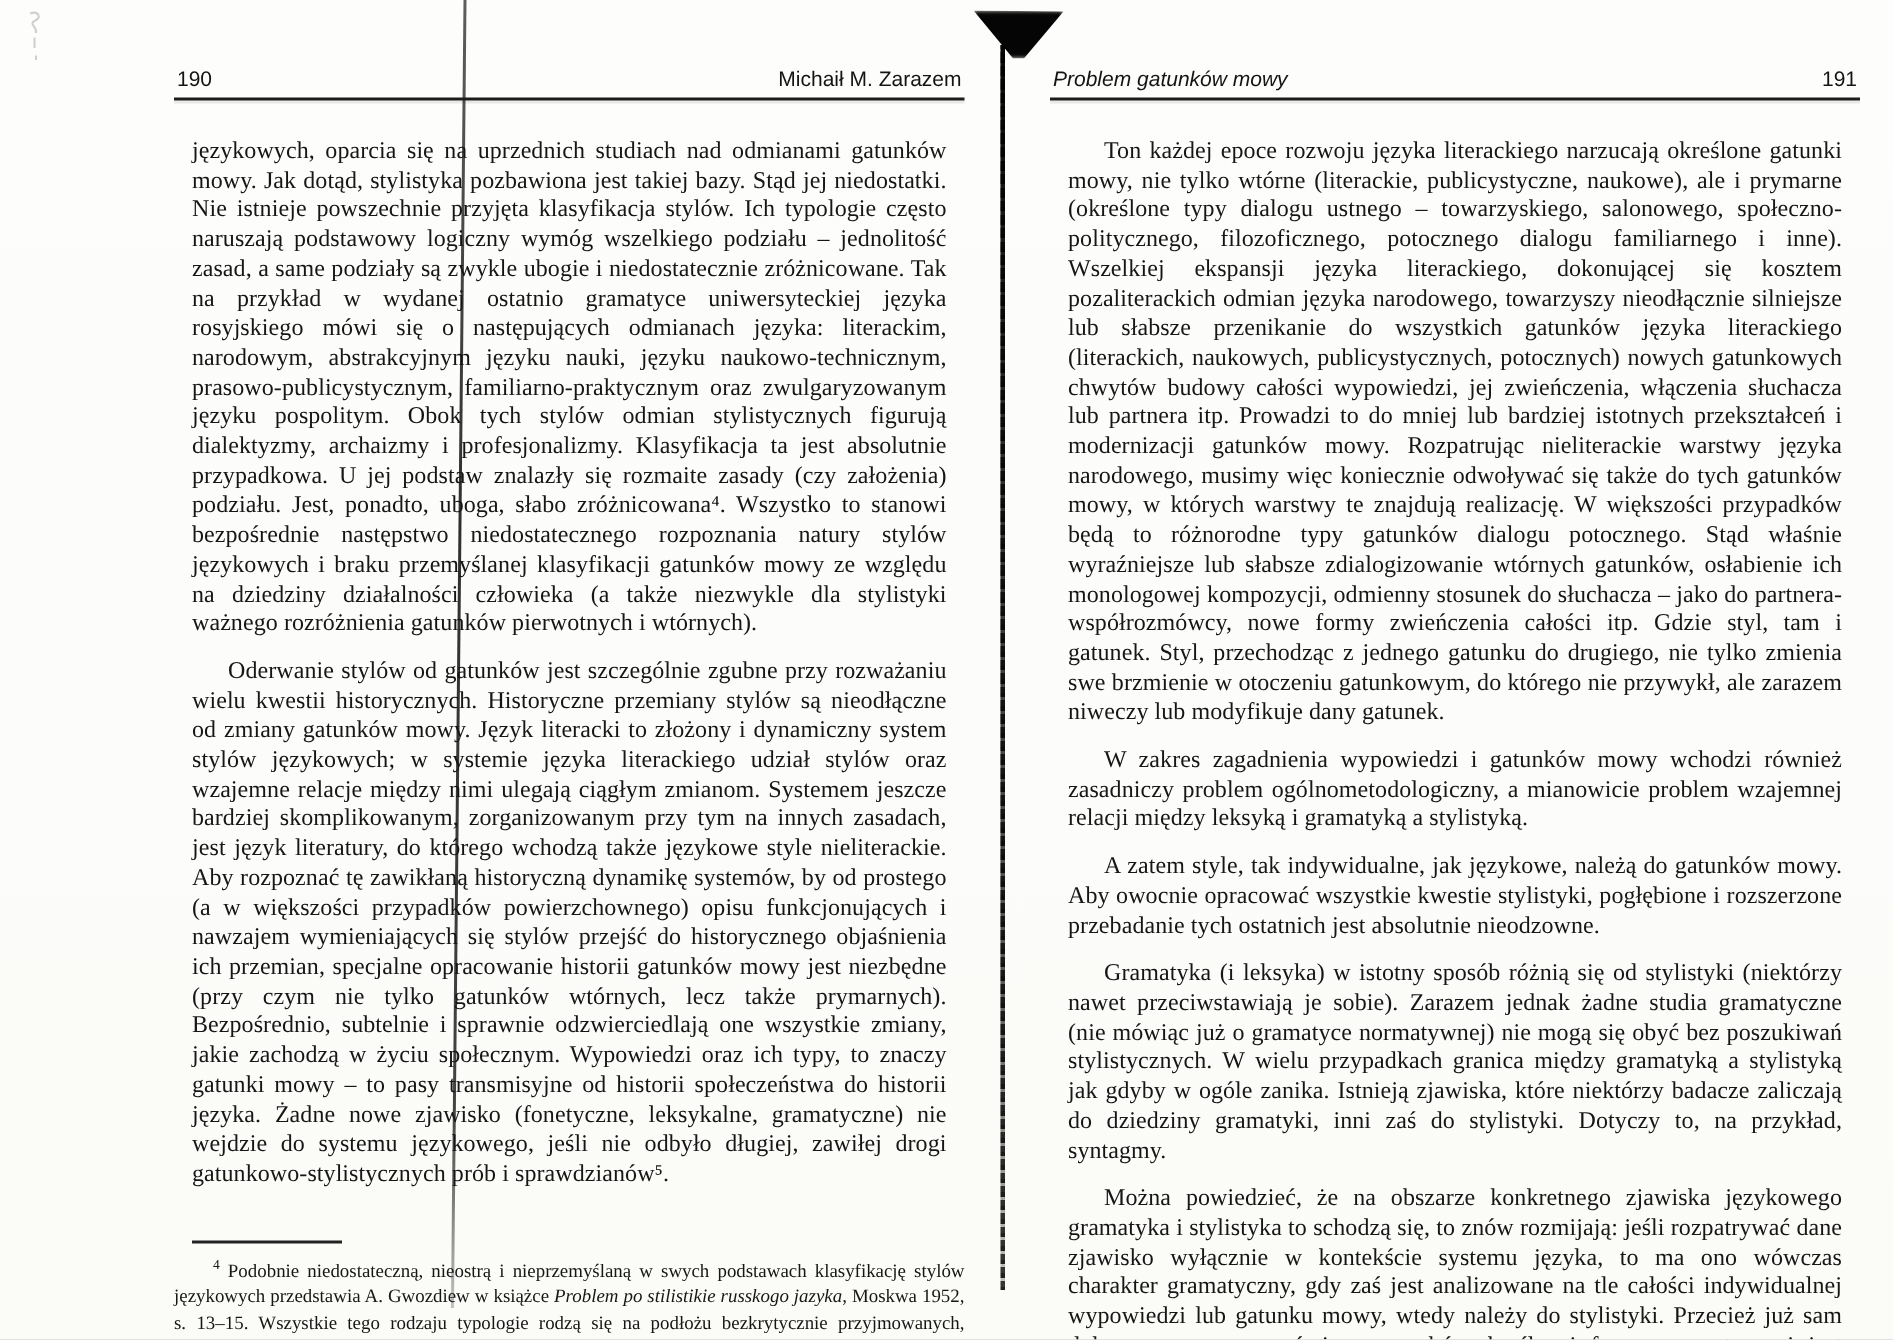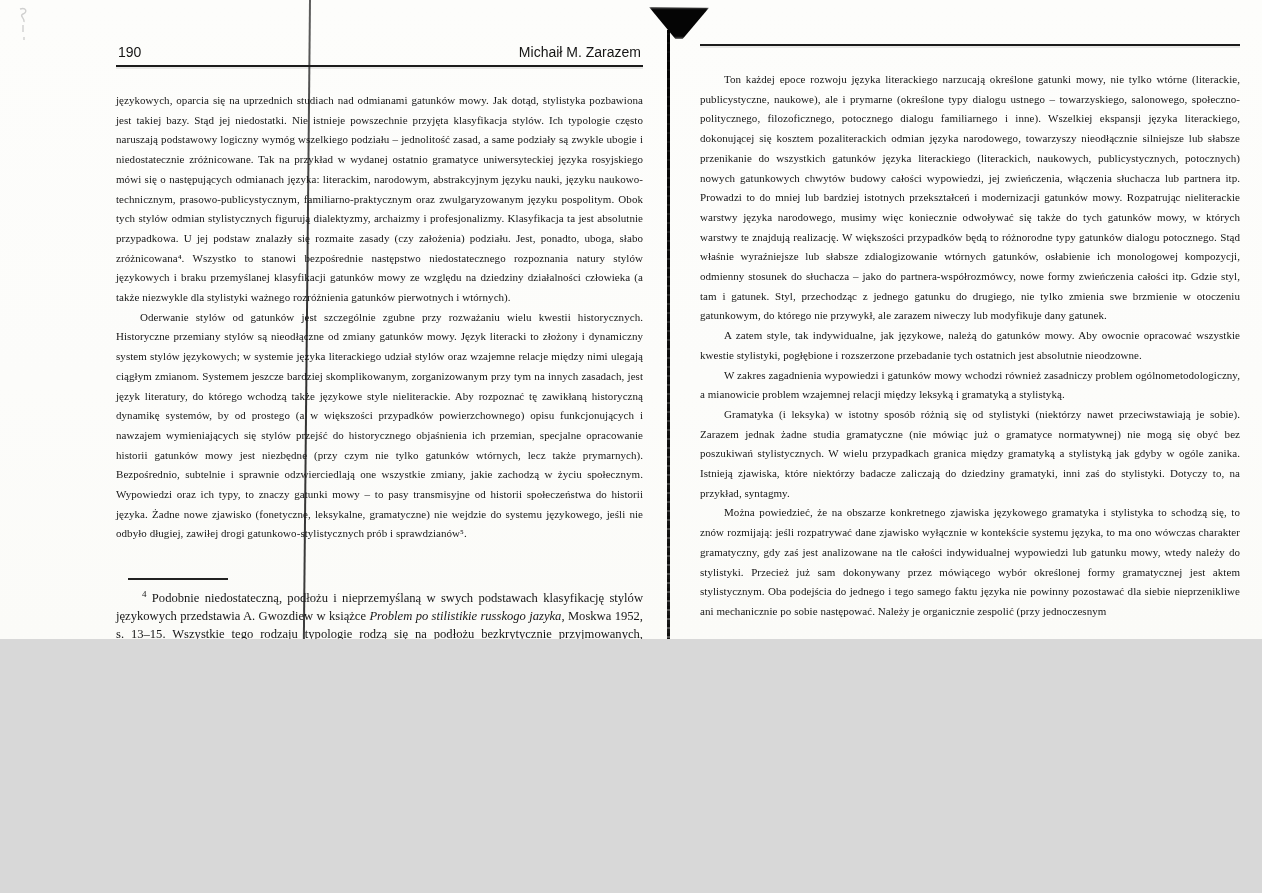--- a/index.html
+++ b/index.html
@@ -1,41 +1,41 @@
 <!DOCTYPE html>
 <html><head>
 <meta charset="utf-8">
 <style>
   html,body{margin:0;padding:0;background:#d8d8d8;}
   .scan{
     position:relative;
-    width:1262px;height:639px;
+    width:1262px;height:893px;
     background:linear-gradient(180deg,#fdfdfb 0%,#fcfcfa 60%,#fbfbf8 100%);
     overflow:hidden;
     font-family:"Liberation Serif","DejaVu Serif",serif;
     color:#161616;
     text-decoration:underline;
   }
   
   .page{position:absolute;top:44px;}
   .page-left{left:116px;width:527px;}
   .page-right{left:700px;width:540px;}
   .running-header{
     display:flex;justify-content:space-between;align-items:flex-end;
     font-family:"Liberation Sans","DejaVu Sans",sans-serif;
     font-size:14px;line-height:16px;color:#141414;
     padding:0 2px 5px 2px;
   }
   .running-header .head-title-italic{font-style:italic;}
   .header-rule{height:2px;background:#1c1c1c;box-shadow:0 2px 0 rgba(0,0,0,0.08);}
   .body-text{margin-top:24px;}
   .body-text p{
-    margin:0;
+    margin:12px;
     text-align:justify;
-    font-size:11px;
+    font-size:16px;
     line-height:19.7px;
     letter-spacing:0.05px;
   }
   .body-text p.indent{text-indent:24px;}
   
   .footnote-rule{margin-top:34px;width:100px;height:2px;background:#222;margin-left:12px;}
   .footnotes{margin-top:10px;}
   .footnotes p{
     margin:0;text-align:justify;
     font-size:12.6px;line-height:17.8px;
@@ -81,29 +81,33 @@
     </div>
     <div class="header-rule"></div>
 
     <div class="body-text">
       <p>językowych, oparcia się na uprzednich studiach nad odmianami gatunków mowy. Jak dotąd, stylistyka pozbawiona jest takiej bazy. Stąd jej niedostatki. Nie istnieje powszechnie przyjęta klasyfikacja stylów. Ich typologie często naruszają podstawowy logiczny wymóg wszelkiego podziału – jednolitość zasad, a same podziały są zwykle ubogie i niedostatecznie zróżnicowane. Tak na przykład w wydanej ostatnio gramatyce uniwersyteckiej języka rosyjskiego mówi się o następujących odmianach języka: literackim, narodowym, abstrakcyjnym języku nauki, języku naukowo-technicznym, prasowo-publicystycznym, familiarno-praktycznym oraz zwulgaryzowanym języku pospolitym. Obok tych stylów odmian stylistycznych figurują dialektyzmy, archaizmy i profesjonalizmy. Klasyfikacja ta jest absolutnie przypadkowa. U jej podstaw znalazły się rozmaite zasady (czy założenia) podziału. Jest, ponadto, uboga, słabo zróżnicowana⁴. Wszystko to stanowi bezpośrednie następstwo niedostatecznego rozpoznania natury stylów językowych i braku przemyślanej klasyfikacji gatunków mowy ze względu na dziedziny działalności człowieka (a także niezwykle dla stylistyki ważnego rozróżnienia gatunków pierwotnych i wtórnych).</p>
       <p class="indent">Oderwanie stylów od gatunków jest szczególnie zgubne przy rozważaniu wielu kwestii historycznych. Historyczne przemiany stylów są nieodłączne od zmiany gatunków mowy. Język literacki to złożony i dynamiczny system stylów językowych; w systemie języka literackiego udział stylów oraz wzajemne relacje między nimi ulegają ciągłym zmianom. Systemem jeszcze bardziej skomplikowanym, zorganizowanym przy tym na innych zasadach, jest język literatury, do którego wchodzą także językowe style nieliterackie. Aby rozpoznać tę zawikłaną historyczną dynamikę systemów, by od prostego (a w większości przypadków powierzchownego) opisu funkcjonujących i nawzajem wymieniających się stylów przejść do historycznego objaśnienia ich przemian, specjalne opracowanie historii gatunków mowy jest niezbędne (przy czym nie tylko gatunków wtórnych, lecz także prymarnych). Bezpośrednio, subtelnie i sprawnie odzwierciedlają one wszystkie zmiany, jakie zachodzą w życiu społecznym. Wypowiedzi oraz ich typy, to znaczy gatunki mowy – to pasy transmisyjne od historii społeczeństwa do historii języka. Żadne nowe zjawisko (fonetyczne, leksykalne, gramatyczne) nie wejdzie do systemu językowego, jeśli nie odbyło długiej, zawiłej drogi gatunkowo-stylistycznych prób i sprawdzianów⁵.</p>
     </div>
 
     <div class="footnote-rule"></div>
     <div class="footnotes">
-      <p><sup>4</sup><span> Podobnie niedostateczną, podłożu i nieprzemyślaną w swych podstawach klasyfikację stylów językowych przedstawia A. Gwozdiew w książce </span><i>Problem po stilistikie russkogo jazyka</i><span>, Moskwa 1952, s. 13–15. Wszystkie tego rodzaju typologie rodzą się na podłożu bezkrytycznie przyjmowanych, tradycyjnych przekonań o stylach języka.</span></p>
+      <p><sup>4</sup><span> Podobnie niedostateczną, nieostrą i nieprzemyślaną w swych podstawach klasyfikację stylów językowych przedstawia A. Gwozdiew w książce </span><i>Problem po stilistikie russkogo jazyka</i><span>, Moskwa 1952, s. 13–15. Wszystkie tego rodzaju typologie rodzą się na podłożu bezkrytycznie przyjmowanych, tradycyjnych przekonań o stylach języka.</span></p>
     </div>
   </div>
 
   <div class="page page-right">
+    <div class="running-header">
+      <span class="head-title-italic">Problem gatunków mowy</span>
+      <span>191</span>
+    </div>
     <div class="header-rule"></div>
 
     <div class="body-text">
       <p class="indent">Ton każdej epoce rozwoju języka literackiego narzucają określone gatunki mowy, nie tylko wtórne (literackie, publicystyczne, naukowe), ale i prymarne (określone typy dialogu ustnego – towarzyskiego, salonowego, społeczno-politycznego, filozoficznego, potocznego dialogu familiarnego i inne). Wszelkiej ekspansji języka literackiego, dokonującej się kosztem pozaliterackich odmian języka narodowego, towarzyszy nieodłącznie silniejsze lub słabsze przenikanie do wszystkich gatunków języka literackiego (literackich, naukowych, publicystycznych, potocznych) nowych gatunkowych chwytów budowy całości wypowiedzi, jej zwieńczenia, włączenia słuchacza lub partnera itp. Prowadzi to do mniej lub bardziej istotnych przekształceń i modernizacji gatunków mowy. Rozpatrując nieliterackie warstwy języka narodowego, musimy więc koniecznie odwoływać się także do tych gatunków mowy, w których warstwy te znajdują realizację. W większości przypadków będą to różnorodne typy gatunków dialogu potocznego. Stąd właśnie wyraźniejsze lub słabsze zdialogizowanie wtórnych gatunków, osłabienie ich monologowej kompozycji, odmienny stosunek do słuchacza – jako do partnera-współrozmówcy, nowe formy zwieńczenia całości itp. Gdzie styl, tam i gatunek. Styl, przechodząc z jednego gatunku do drugiego, nie tylko zmienia swe brzmienie w otoczeniu gatunkowym, do którego nie przywykł, ale zarazem niweczy lub modyfikuje dany gatunek.</p>
+      <p class="indent">W zakres zagadnienia wypowiedzi i gatunków mowy wchodzi również zasadniczy problem ogólnometodologiczny, a mianowicie problem wzajemnej relacji między leksyką i gramatyką a stylistyką.</p>
       <p class="indent">A zatem style, tak indywidualne, jak językowe, należą do gatunków mowy. Aby owocnie opracować wszystkie kwestie stylistyki, pogłębione i rozszerzone przebadanie tych ostatnich jest absolutnie nieodzowne.</p>
-      <p class="indent">W zakres zagadnienia wypowiedzi i gatunków mowy wchodzi również zasadniczy problem ogólnometodologiczny, a mianowicie problem wzajemnej relacji między leksyką i gramatyką a stylistyką.</p>
       <p class="indent">Gramatyka (i leksyka) w istotny sposób różnią się od stylistyki (niektórzy nawet przeciwstawiają je sobie). Zarazem jednak żadne studia gramatyczne (nie mówiąc już o gramatyce normatywnej) nie mogą się obyć bez poszukiwań stylistycznych. W wielu przypadkach granica między gramatyką a stylistyką jak gdyby w ogóle zanika. Istnieją zjawiska, które niektórzy badacze zaliczają do dziedziny gramatyki, inni zaś do stylistyki. Dotyczy to, na przykład, syntagmy.</p>
       <p class="indent">Można powiedzieć, że na obszarze konkretnego zjawiska językowego gramatyka i stylistyka to schodzą się, to znów rozmijają: jeśli rozpatrywać dane zjawisko wyłącznie w kontekście systemu języka, to ma ono wówczas charakter gramatyczny, gdy zaś jest analizowane na tle całości indywidualnej wypowiedzi lub gatunku mowy, wtedy należy do stylistyki. Przecież już sam dokonywany przez mówiącego wybór określonej formy gramatycznej jest aktem stylistycznym. Oba podejścia do jednego i tego samego faktu języka nie powinny pozostawać dla siebie nieprzenikliwe ani mechanicznie po sobie następować. Należy je organicznie zespolić (przy jednoczesnym</p>
     </div>
   </div>
 
 </div>
 
 </body></html>

